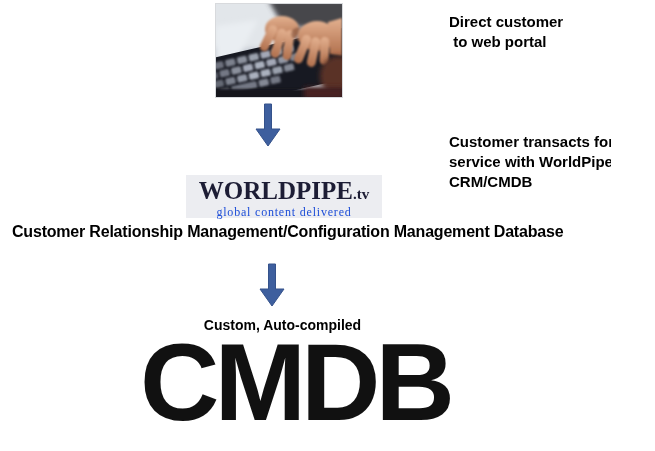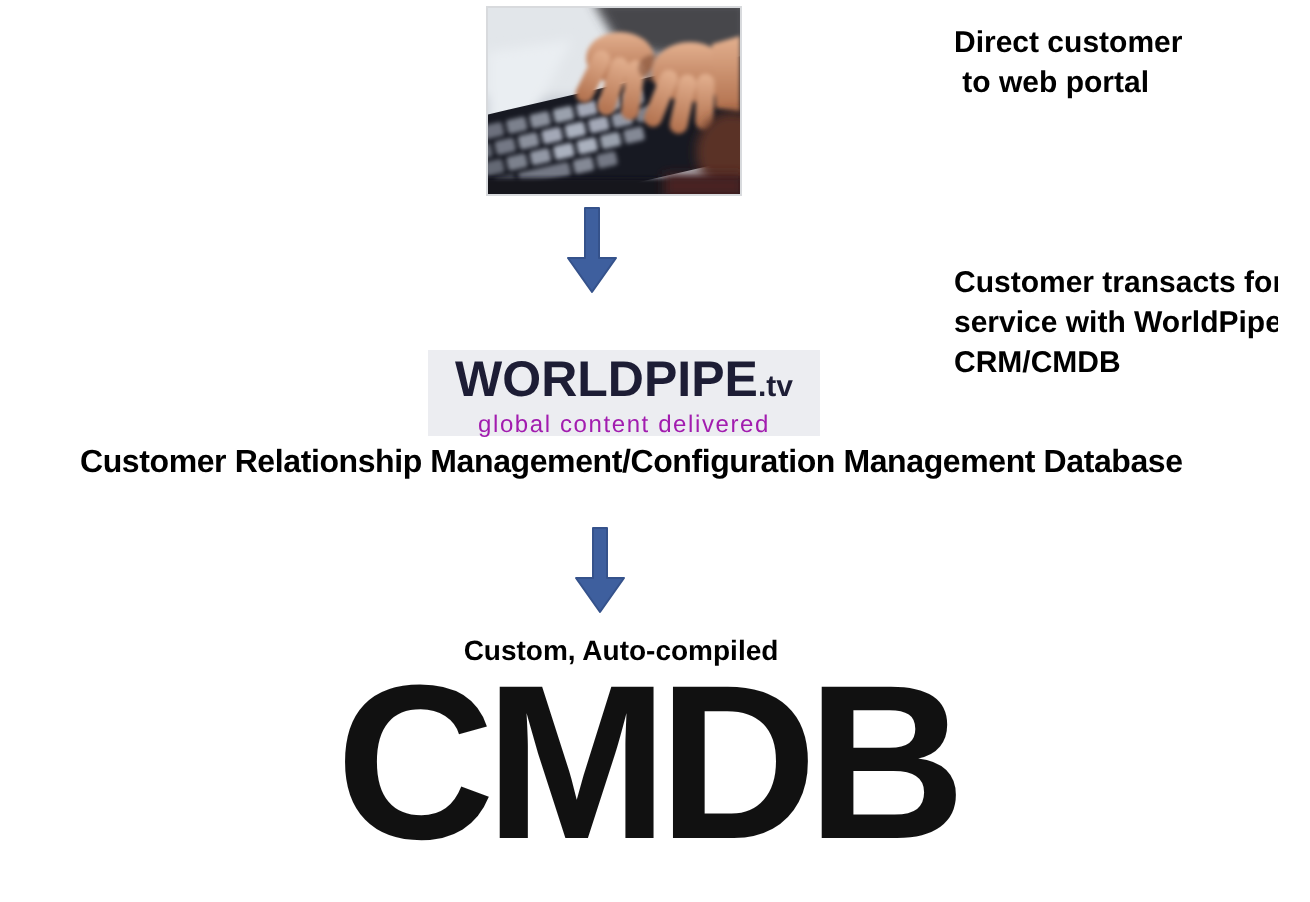--- a/index.html
+++ b/index.html
@@ -4,21 +4,20 @@
 <style>
   * { margin: 0; padding: 0; box-sizing: border-box; }
   html, body { background: #ffffff; }
   body { font-family: "Liberation Sans", sans-serif; }
   .canvas {
     position: relative;
     width: 611px;
     height: 451px;
     background: #ffffff;
     overflow: hidden;
-    margin-left: 28px;
   }
   .abs { position: absolute; }
 
   
   .photo {
     left: 215px; top: 3px;
     width: 128px; height: 95px;
     border: 1px solid #d8dadd;
     background: #c6cbd3;
   }
@@ -54,38 +53,39 @@
   
   .logo-box {
     left: 186px; top: 175px;
     width: 196px; height: 43px;
     background: #ecedf1;
     display: flex;
     flex-direction: column;
     align-items: center;
     justify-content: center;
     padding-top: 4px;
+    font-family: Liberation Serif, serif;
   }
   .logo-line { line-height: 1; white-space: nowrap; }
   .logo-brand {
     font-size: 25px;
     font-weight: bold;
     letter-spacing: 0px;
     color: #1d1d35;
   }
   .logo-tld {
     font-size: 15px;
     font-weight: 600;
     color: #1d1d35;
   }
   .logo-tagline {
     margin-top: 2px;
     font-size: 12px;
     letter-spacing: 0.8px;
-    color: #a21caf;
+    color: #1d4ed8;
     white-space: nowrap;
   }
 
   
   .vstb-caption {
     left: 140px; top: 317px; width: 285px;
     text-align: center;
     font-weight: bold;
     font-size: 14px;
     color: #000000;

